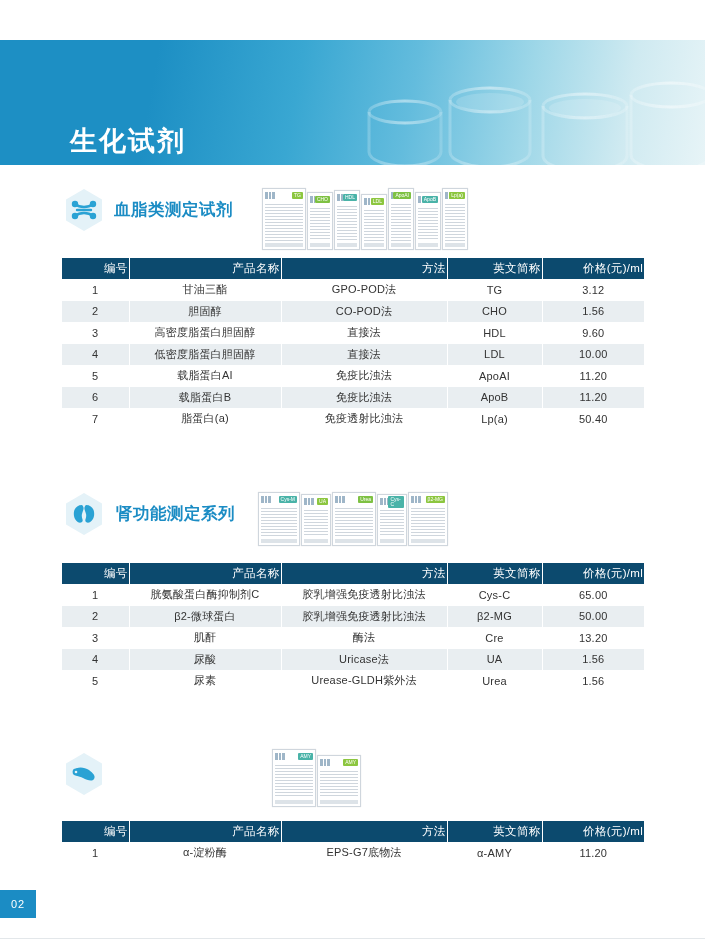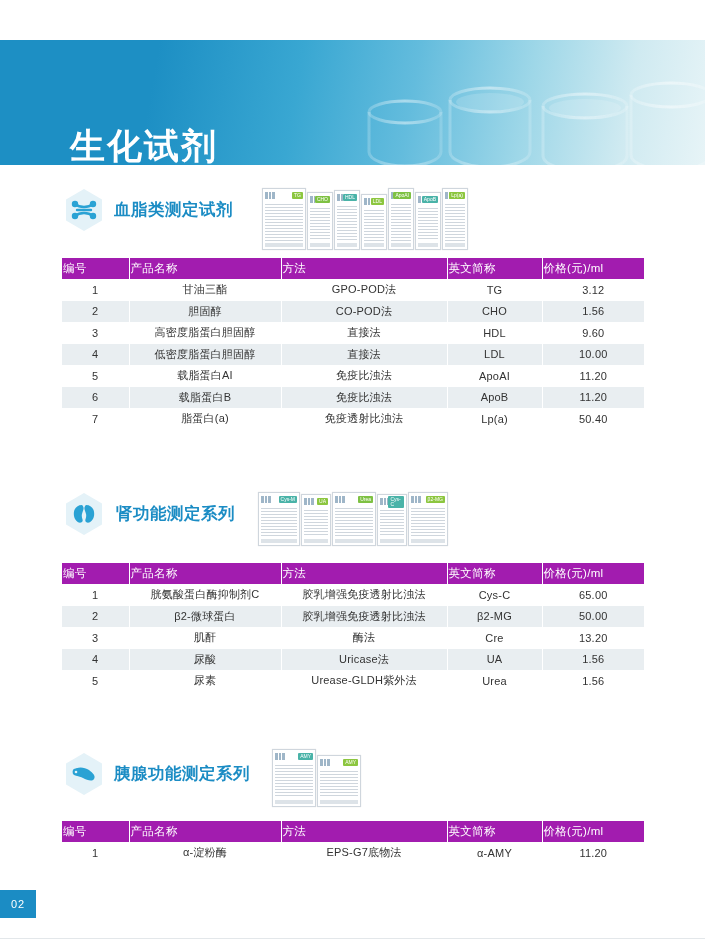--- a/index.html
+++ b/index.html
@@ -24,21 +24,21 @@
   .banner-tubes {
     position: absolute;
     right: 0; top: 0;
     width: 420px; height: 125px;
     opacity: 0.85;
   }
   .banner-title {
     position: absolute;
     left: 70px; top: 88px;
     color: #ffffff;
-    font-size: 35px;
+    font-size: 27px;
     font-weight: bold;
     letter-spacing: 2px;
     line-height: 1;
   }
 
   
   .section-head {
     position: absolute;
     display: flex;
     align-items: center;
@@ -113,26 +113,26 @@
     background: #dde3e8;
   }
 
   
   table.rg {
     position: absolute;
     border-collapse: collapse;
     table-layout: fixed;
   }
   table.rg th {
-    background: #a21caf;
+    background: #0c4a6e;
     color: #ffffff;
     font-size: 11.5px;
     font-weight: normal;
     height: 21px;
-    text-align: left;
+    text-align: right;
     border-right: 1px solid #ffffff;
     letter-spacing: .3px;
   }
   table.rg th:last-child { border-right: none; }
   table.rg td {
     font-size: 11px;
     color: #333333;
     height: 21.5px;
     text-align: center;
     border-right: 1px solid #ffffff;
@@ -455,21 +455,20 @@
   <span class="hexicon">
     <svg class="hex" viewBox="0 0 40 44">
       <polygon points="20,1 38,11.5 38,32.5 20,43 2,32.5 2,11.5" fill="#e4f2f8"></polygon>
       <g fill="#2aa2d4">
         <path d="M9 19 C13 14 20 15 25 18 C29 21 32 24 30 27 C28 30 23 28 19 26 C15 24 9 24 9 19 Z"></path>
         <circle cx="12" cy="20" r="3.4" fill="#2aa2d4"></circle>
         <circle cx="12" cy="20" r="1.3" fill="#e4f2f8"></circle>
       </g>
     </svg>
   </span>
-  <span class="section-title">胰腺功能测定系列</span>
 </div>
 
 <div class="photo-strip" style="left:272px; top:745px; height:62px;">
   <div class="box" style="width:44px;height:58px;">
       <div class="cap">
         <span class="logo"></span>
         <span class="tag" style="background:#4ab3a8">AMY</span>
       </div>
       <div class="lines"></div>
       <div class="footer"></div>

